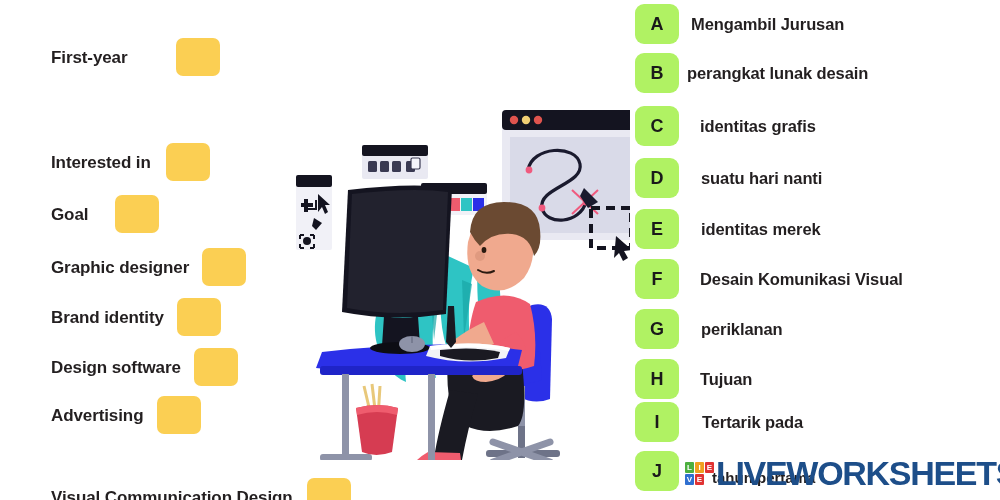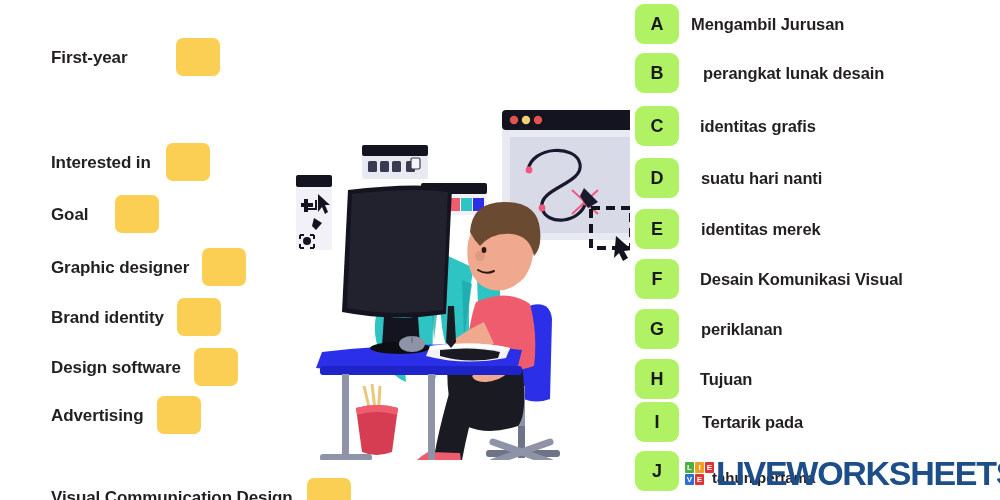--- a/index.html
+++ b/index.html
@@ -245,21 +245,21 @@
 
   <div class="right-col">
 
     <div class="answer-row" style="top:4px;">
       <span class="answer-badge">A</span>
       <span class="answer-text" style="margin-left:12px;">Mengambil Jurusan</span>
     </div>
 
     <div class="answer-row" style="top:53px;">
       <span class="answer-badge">B</span>
-      <span class="answer-text" style="margin-left:24px;">perangkat lunak desain</span>
+      <span class="answer-text" style="margin-left:8px;">perangkat lunak desain</span>
     </div>
 
     <div class="answer-row" style="top:106px;">
       <span class="answer-badge">C</span>
       <span class="answer-text" style="margin-left:21px;">identitas grafis</span>
     </div>
 
     <div class="answer-row" style="top:158px;">
       <span class="answer-badge">D</span>
       <span class="answer-text" style="margin-left:22px;">suatu hari nanti</span>

